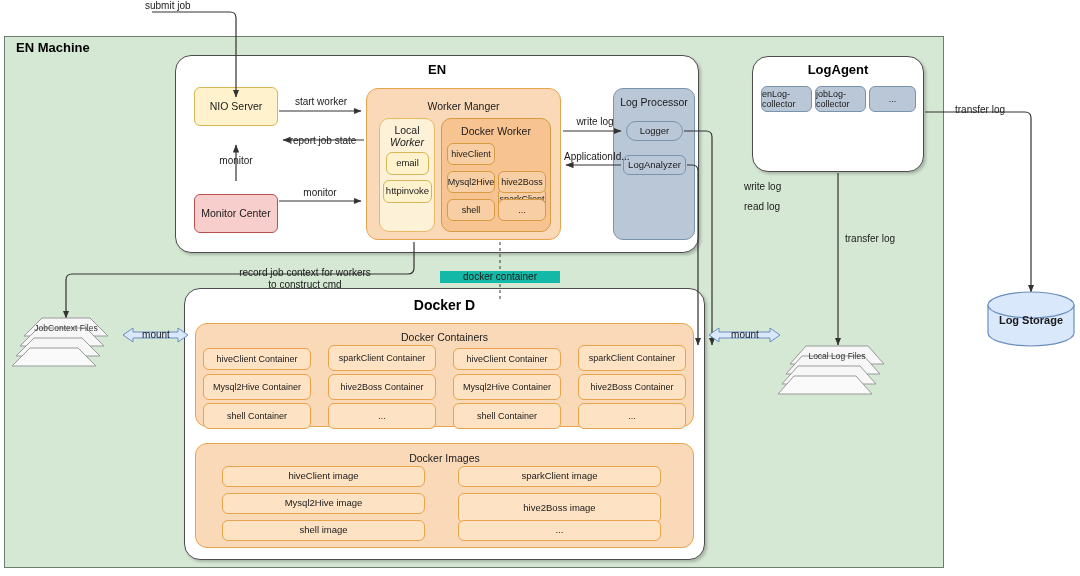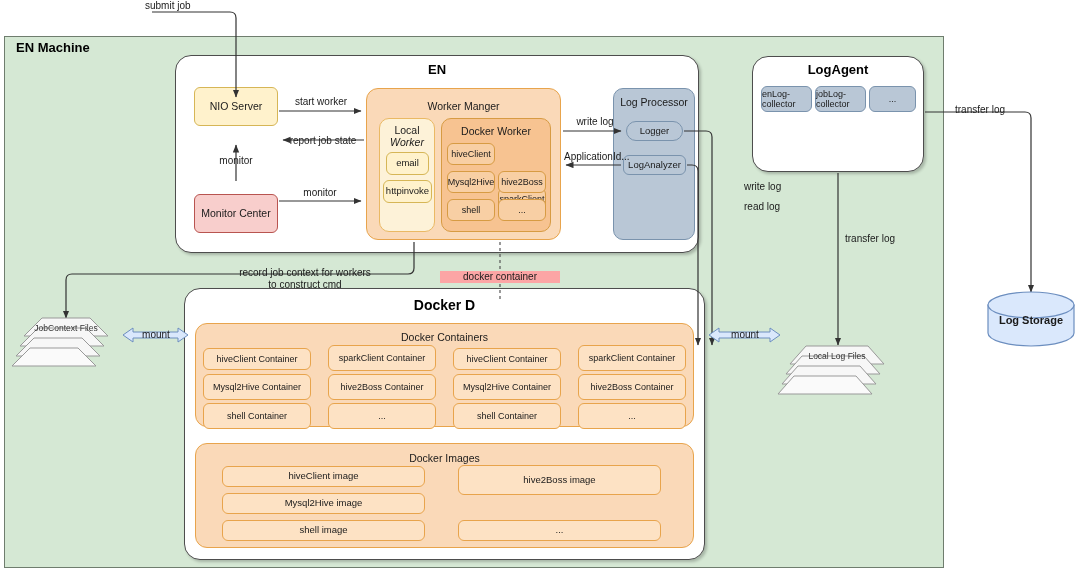--- a/index.html
+++ b/index.html
@@ -100,21 +100,21 @@
   <div class="abs node orange-pale ctr" style="left:328px;top:403px;width:108px;height:26px;font-size:9px;">...</div>
   <div class="abs node orange-pale ctr" style="left:453px;top:403px;width:108px;height:26px;font-size:9px;">shell Container</div>
   <div class="abs node orange-pale ctr" style="left:578px;top:403px;width:108px;height:26px;font-size:9px;">...</div>
 
   <div class="abs node orange" style="left:195px;top:443px;width:499px;height:105px;border-radius:12px;"></div>
   <div class="grp-title" style="left:195px;top:452px;width:499px;">Docker Images</div>
 
   <div class="abs node orange-pale ctr" style="left:222px;top:466px;width:203px;height:21px;font-size:9.5px;">hiveClient image</div>
   <div class="abs node orange-pale ctr" style="left:458px;top:466px;width:203px;height:21px;font-size:9.5px;">sparkClient image</div>
   <div class="abs node orange-pale ctr" style="left:222px;top:493px;width:203px;height:21px;font-size:9.5px;">Mysql2Hive image</div>
-  <div class="abs node orange-pale ctr" style="left:458px;top:465px;width:203px;height:30px;font-size:9.5px;">hive2Boss image</div>
+  <div class="abs node orange-pale ctr" style="left:458px;top:493px;width:203px;height:30px;font-size:9.5px;">hive2Boss image</div>
   <div class="abs node orange-pale ctr" style="left:222px;top:520px;width:203px;height:21px;font-size:9.5px;">shell image</div>
   <div class="abs node orange-pale ctr" style="left:458px;top:520px;width:203px;height:21px;font-size:9.5px;">...</div>
 
   <svg class="edges" viewBox="0 0 1080 576" width="1080" height="576">
     <defs>
       <marker id="arw" markerWidth="9" markerHeight="9" refX="7.5" refY="3.2" orient="auto" markerUnits="userSpaceOnUse">
         <path d="M0,0 L8,3.2 L0,6.4 z" fill="#333"></path>
       </marker>
       <marker id="arwB" markerWidth="11" markerHeight="11" refX="9" refY="4" orient="auto" markerUnits="userSpaceOnUse">
         <path d="M0,0 L10,4 L0,8 z" fill="#6c8ebf"></path>
@@ -187,17 +187,17 @@
   <div class="edge-label c" style="left:213px;top:155px;width:46px;">monitor</div>
   <div class="edge-label c" style="left:297px;top:187px;width:46px;">monitor</div>
   <div class="edge-label c" style="left:570px;top:116px;width:50px;">write log</div>
   <div class="edge-label c" style="left:564px;top:151px;width:62px;">ApplicationId...</div>
   <div class="edge-label" style="left:744px;top:181px;">write log</div>
   <div class="edge-label" style="left:744px;top:201px;">read log</div>
   <div class="edge-label" style="left:845px;top:233px;">transfer log</div>
   <div class="edge-label" style="left:955px;top:104px;">transfer log</div>
   <div class="edge-label c" style="left:140px;top:267px;width:330px;">record job context for workers</div>
   <div class="edge-label c" style="left:140px;top:279px;width:330px;">to construct cmd</div>
-  <div class="edge-label c" style="left:440px;top:271px;width:120px;background:#fca5a5;">docker container</div>
+  <div class="edge-label c" style="left:440px;top:271px;width:120px;background:#14b8a6;">docker container</div>
   <div class="edge-label c" style="left:133px;top:329px;width:46px;">mount</div>
   <div class="edge-label c" style="left:722px;top:329px;width:46px;">mount</div>
 
 </div>
 
 </body></html>

